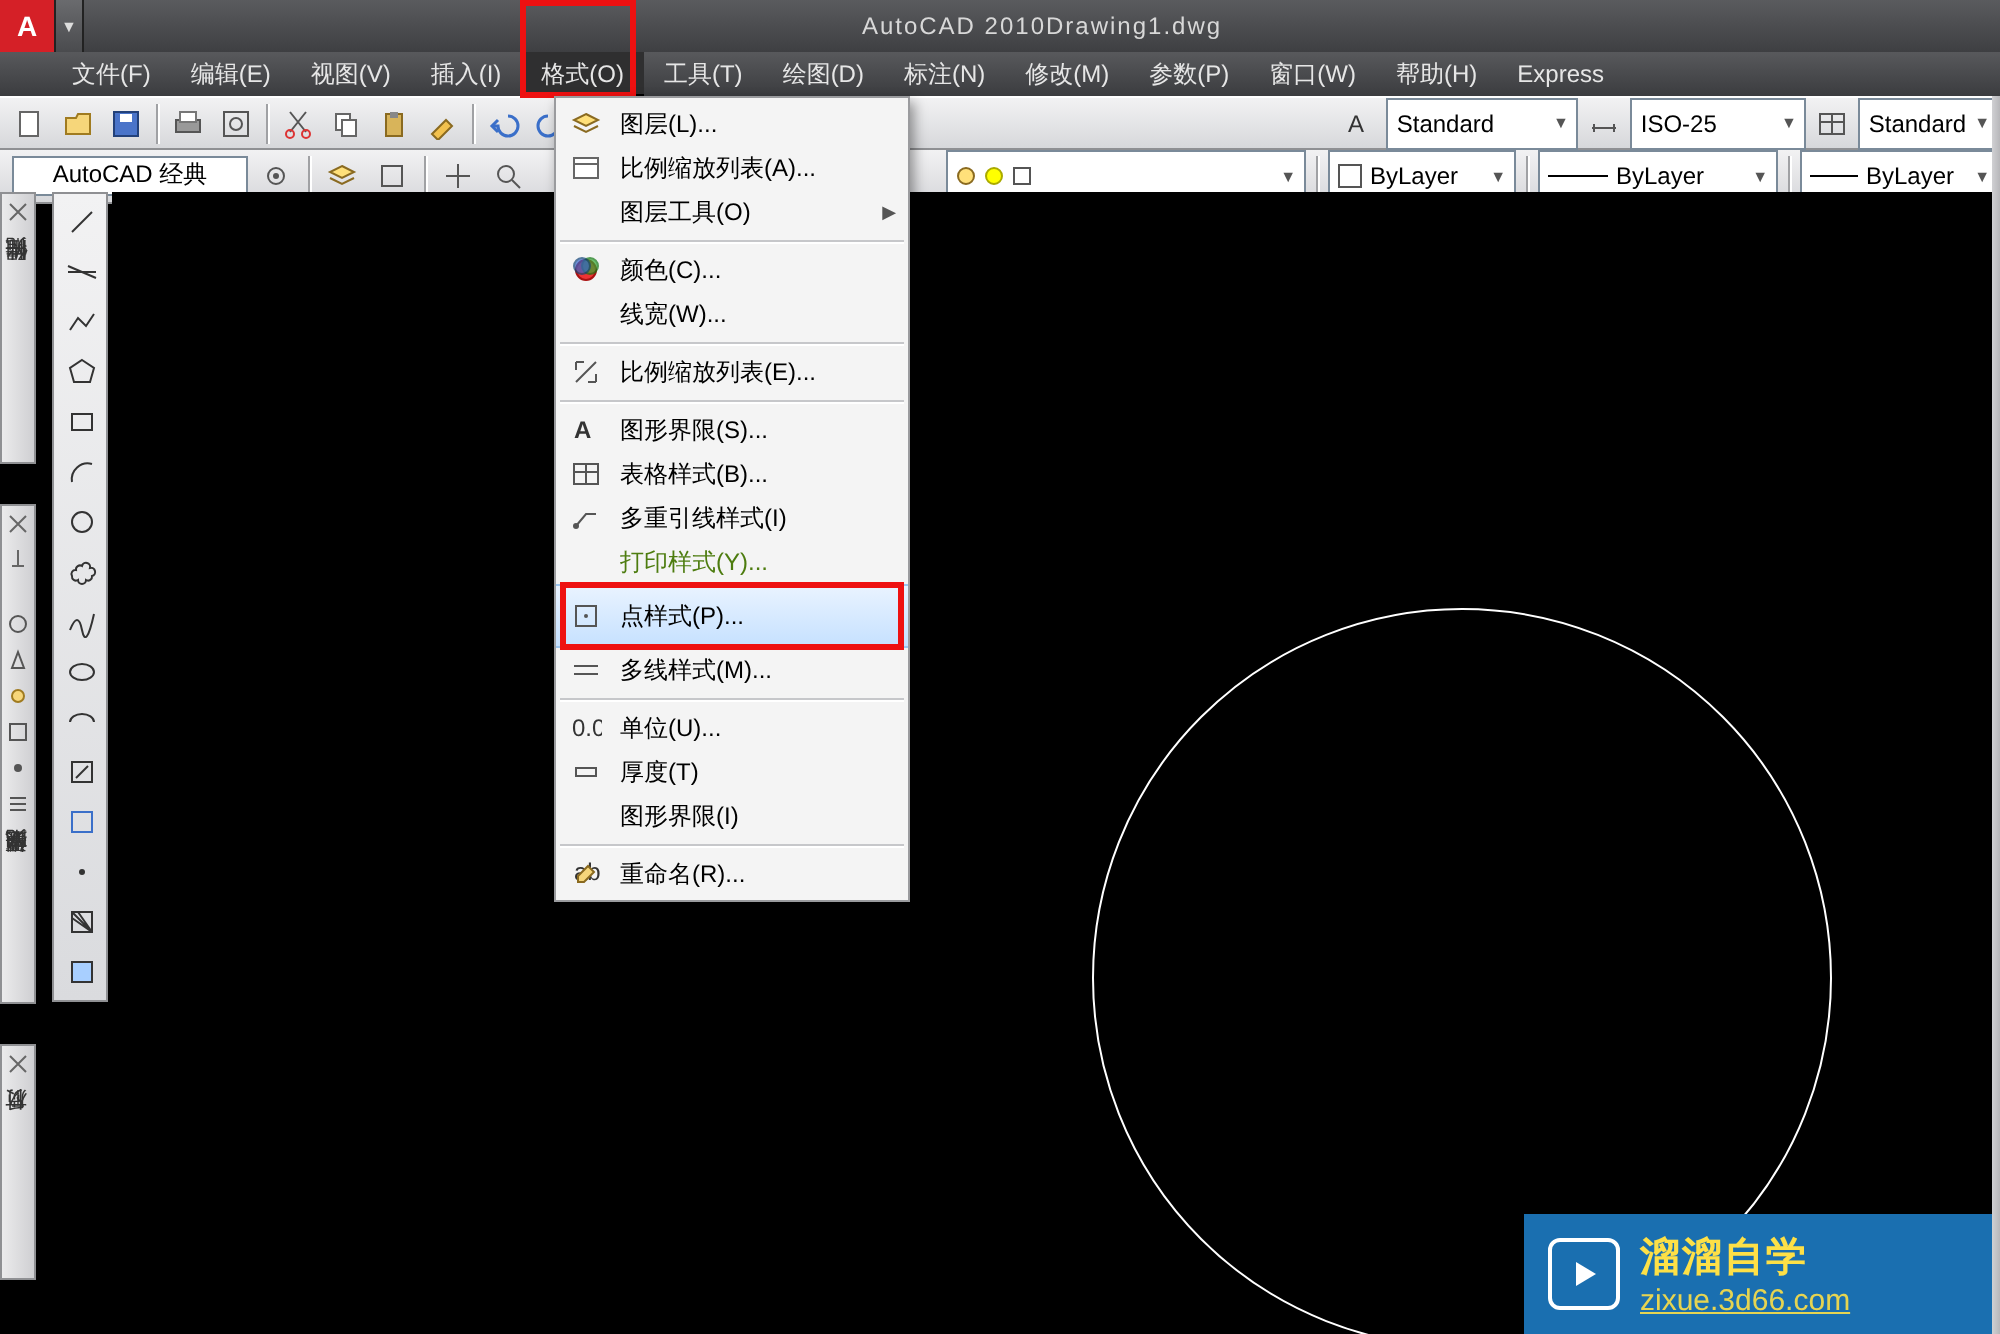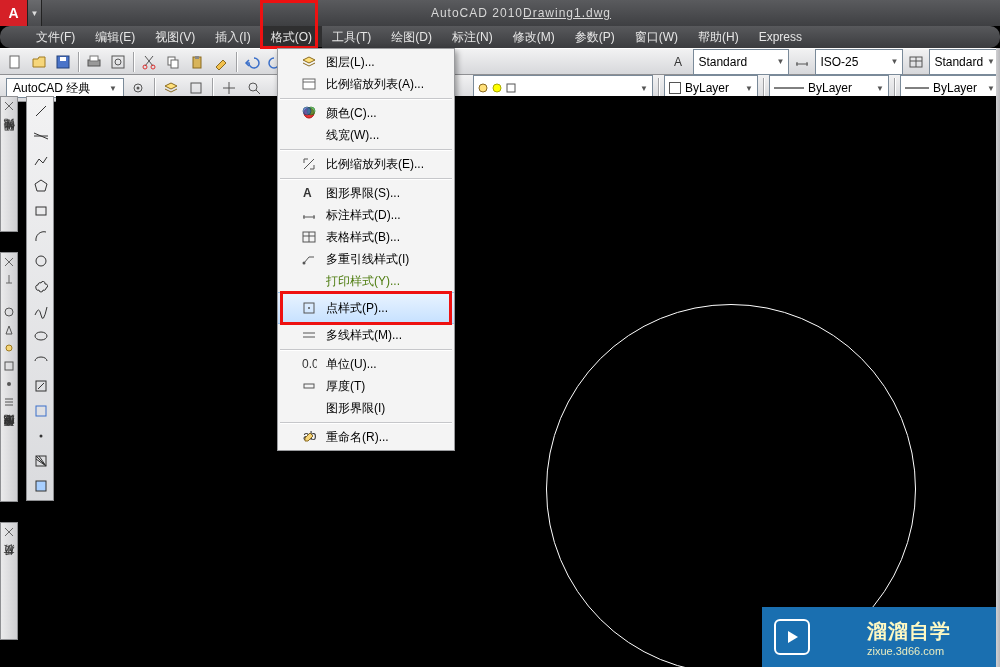--- a/index.html
+++ b/index.html
@@ -3,45 +3,45 @@
 <meta charset="utf-8">
 <style>
 * { margin: 0; padding: 0; box-sizing: border-box; font-family: "Microsoft YaHei", sans-serif; font-size: 12px; }
 body { background: #000; overflow: hidden; width: 1000px; height: 667px; position: relative; }
 
 
 .titlebar { height: 26px; background: linear-gradient(#5a5b5e,#3e3f42); display: flex; align-items: center; }
 .app-logo { width: 28px; height: 26px; background: #d52027; display:flex; align-items:center; justify-content:center; color:#fff; font-weight:bold; font-size:14px; border-right:1px solid #222; }
 .app-logo-arrow { width:14px; height:26px; background:linear-gradient(#6a6b6e,#4a4b4e); display:flex;align-items:center;justify-content:center;color:#ddd;font-size:8px;border-right:1px solid #222;}
 .titlebar-center { flex:1; text-align:center; color:#d8d8d8; letter-spacing:1px; }
-.titlebar-center span+span{ text-decoration:underline;}
-
-
-.menubar { height: 22px; background: linear-gradient(#58595c,#3b3c3f); display:flex; align-items:stretch; padding-left:26px;border-radius:10px; }
+.titlebar-center span+span{ }
+
+
+.menubar { height: 22px; background: linear-gradient(#58595c,#3b3c3f); display:flex; align-items:stretch; padding-left:26px; }
 .menu-item { color:#e6e6e6; padding:0 10px; line-height:22px; cursor:default; position:relative; }
 .menu-item.open { background:#2f2f30; box-shadow: inset 0 -1px 0 #000; }
 .menu-highlight-box { position:absolute; border:3px solid #e11; top:-26px; height:49px; width:58px; pointer-events:none; left:-1px; }
 
 
 .toolbar-row { height: 27px; background: linear-gradient(#f2f2f3,#d7d8db); border-top:1px solid #fff; border-bottom:1px solid #8f9093; display:flex; align-items:center; padding-left:4px; gap:2px; }
 .tb-btn { width:22px; height:22px; display:flex;align-items:center;justify-content:center; border:1px solid transparent; border-radius:2px; color:#444; }
 .tb-btn svg{width:16px;height:16px;}
 .tb-sep { width:1px; height:20px; background:#a0a1a4; margin:0 2px; box-shadow:1px 0 #fff; }
 .tb-combo { height:20px; background:#fff; border:1px solid #7a8a99; display:flex;align-items:center; padding:12px 4px; gap:4px; min-width:90px;}
 .tb-combo .arrow{margin-left:auto;font-size:8px;color:#555;}
 .tb-swatch{width:12px;height:12px;border:1px solid #555;}
 
 
 .ws-row{ height:27px; background:linear-gradient(#f2f2f3,#d7d8db); border-bottom:1px solid #8f9093; display:flex; align-items:center; padding-left:6px; gap:3px;}
-.ws-combo{ height:20px; min-width:118px; background:#fff; border:1px solid #7a8a99; display:flex;align-items:center; padding:0 6px;}
+.ws-combo{ height:20px; min-width:118px; background:#fff; border:1px solid #7a8a99; display:flex;align-items:center; padding:0 6px;flex-direction:column;}
 .ws-combo .arrow{margin-left:auto;font-size:8px;color:#555;}
 
 
 .dropdown { position:absolute; left:277px; top:48px; width:178px; background:#f4f4f4; border:1px solid #9a9b9e; box-shadow:2px 3px 6px rgba(0,0,0,.4); padding:2px 0; z-index:50;}
-.dd-item{ height:22px; display:flex; align-items:center; padding-left:22px; gap:8px; position:relative;}
+.dd-item{ height:22px; display:flex; align-items:center; padding-left:6px; gap:8px; position:relative;}
 .dd-item .ico{width:18px;height:18px;display:flex;align-items:center;justify-content:center;flex-shrink:0;}
 .dd-item.disabled{color:#4d7c0f;}
 .dd-item .sub{margin-left:auto; margin-right:6px; font-size:9px; color:#555;}
 .dd-sep{height:1px;background:#c6c7ca;margin:3px 2px; box-shadow:0 1px #fff;}
 .dd-item.highlight{ background:linear-gradient(#e9f3ff,#c6e1ff); border-top:1px solid #9cc6f0;border-bottom:1px solid #9cc6f0; height:32px;}
 .dd-redbox{ position:absolute; left:2px; right:2px; top:-2px; bottom:-2px; border:3px solid #e11; pointer-events:none;}
 
 
 .vpalette { position:absolute; top:96px; left:0; width:18px; background:linear-gradient(90deg,#ebebec,#cfcfd2); border:1px solid #8f9093; display:flex; flex-direction:column; align-items:center; }
 .vpalette-title{ writing-mode:vertical-rl; transform:rotate(180deg); font-size:11px; color:#333; padding:6px 0; }
@@ -53,23 +53,23 @@
 .draw-toolbar{ position:absolute; top:96px; left:26px; width:28px; background:linear-gradient(#f2f2f3,#dadbde); border:1px solid #8f9093; display:flex; flex-direction:column; padding:2px; gap:1px;}
 .draw-toolbar .tb-btn{width:24px;height:24px;}
 
 
 .canvas{ position:absolute; top:96px; left:56px; right:0; bottom:0; background:#000; }
 .circle{ position:absolute; width:370px; height:370px; border:1px solid #fff; border-radius:50%; left:490px; top:208px;}
 
 
 .watermark{ position:absolute; right:0; bottom:0; width:238px; height:60px; background:#1a6fb0; display:flex; align-items:center; gap:10px; padding-left:12px;}
 .wm-icon{ width:36px;height:36px; border:2px solid #fff; border-radius:6px; display:flex;align-items:center;justify-content:center;}
-.wm-text{color:#fef9c3;margin-left:47px;}
+.wm-text{color:#fde047;}
 .wm-text .big{font-size:20px;font-weight:bold;letter-spacing:1px;}
-.wm-text .small{font-size:11px;opacity:.9;}
+.wm-text .small{font-size:15px;opacity:.9;text-decoration:underline;}
 
 
 .rightedge{position:absolute;right:0;top:48px;width:4px;bottom:0;background:linear-gradient(90deg,#d0d0d3,#b7b7ba);}  
 </style>
 </head>
 <body>
 
 <div class="titlebar">
   <div class="app-logo">A</div>
   <div class="app-logo-arrow">▼</div>
@@ -447,20 +447,25 @@
     </div>
     <div class="dd-item">
       <span class="ico">
         <svg width="16" height="16" viewBox="0 0 16 16">
           <rect x="2" y="3" width="12" height="10" fill="#fff" stroke="#666"></rect>
           <path d="M2 6h12" stroke="#666"></path>
         </svg>
       </span>
       <span>比例缩放列表(A)...</span>
     </div>
+    <div class="dd-item">
+      <span class="ico"></span>
+      <span>图层工具(O)</span>
+      <span class="sub">▶</span>
+    </div>
     <div class="dd-sep"></div>
     <div class="dd-item">
       <span class="ico">
         <svg width="16" height="16" viewBox="0 0 16 16">
           <circle cx="8" cy="8" r="5" fill="#e33" stroke="#a11"></circle>
           <circle cx="10" cy="6" r="4" fill="#3a3" stroke="#171" opacity=".7"></circle>
           <circle cx="6" cy="6" r="4" fill="#36c" stroke="#147" opacity=".7"></circle>
         </svg>
       </span>
       <span>颜色(C)...</span>
@@ -479,28 +484,20 @@
       <span>比例缩放列表(E)...</span>
     </div>
     <div class="dd-sep"></div>
     <div class="dd-item">
       <span class="ico">
         <svg width="16" height="16" viewBox="0 0 16 16">
           <text x="2" y="12" font-size="12" fill="#333" font-family="serif" font-weight="bold">A</text>
         </svg>
       </span>
       <span>图形界限(S)...</span>
-    </div>
-    <div class="dd-item">
-      <span class="ico">
-        <svg width="16" height="16" viewBox="0 0 16 16">
-          <path d="M2 10h12M3 8v4M13 8v4" stroke="#555" fill="none"></path>
-        </svg>
-      </span>
-      <span>标注样式(D)...</span>
     </div>
     <div class="dd-item">
       <span class="ico">
         <svg width="16" height="16" viewBox="0 0 16 16">
           <rect x="2" y="3" width="12" height="10" fill="none" stroke="#555"></rect>
           <path d="M2 7h12M8 3v10" stroke="#555"></path>
         </svg>
       </span>
       <span>表格样式(B)...</span>
     </div>

